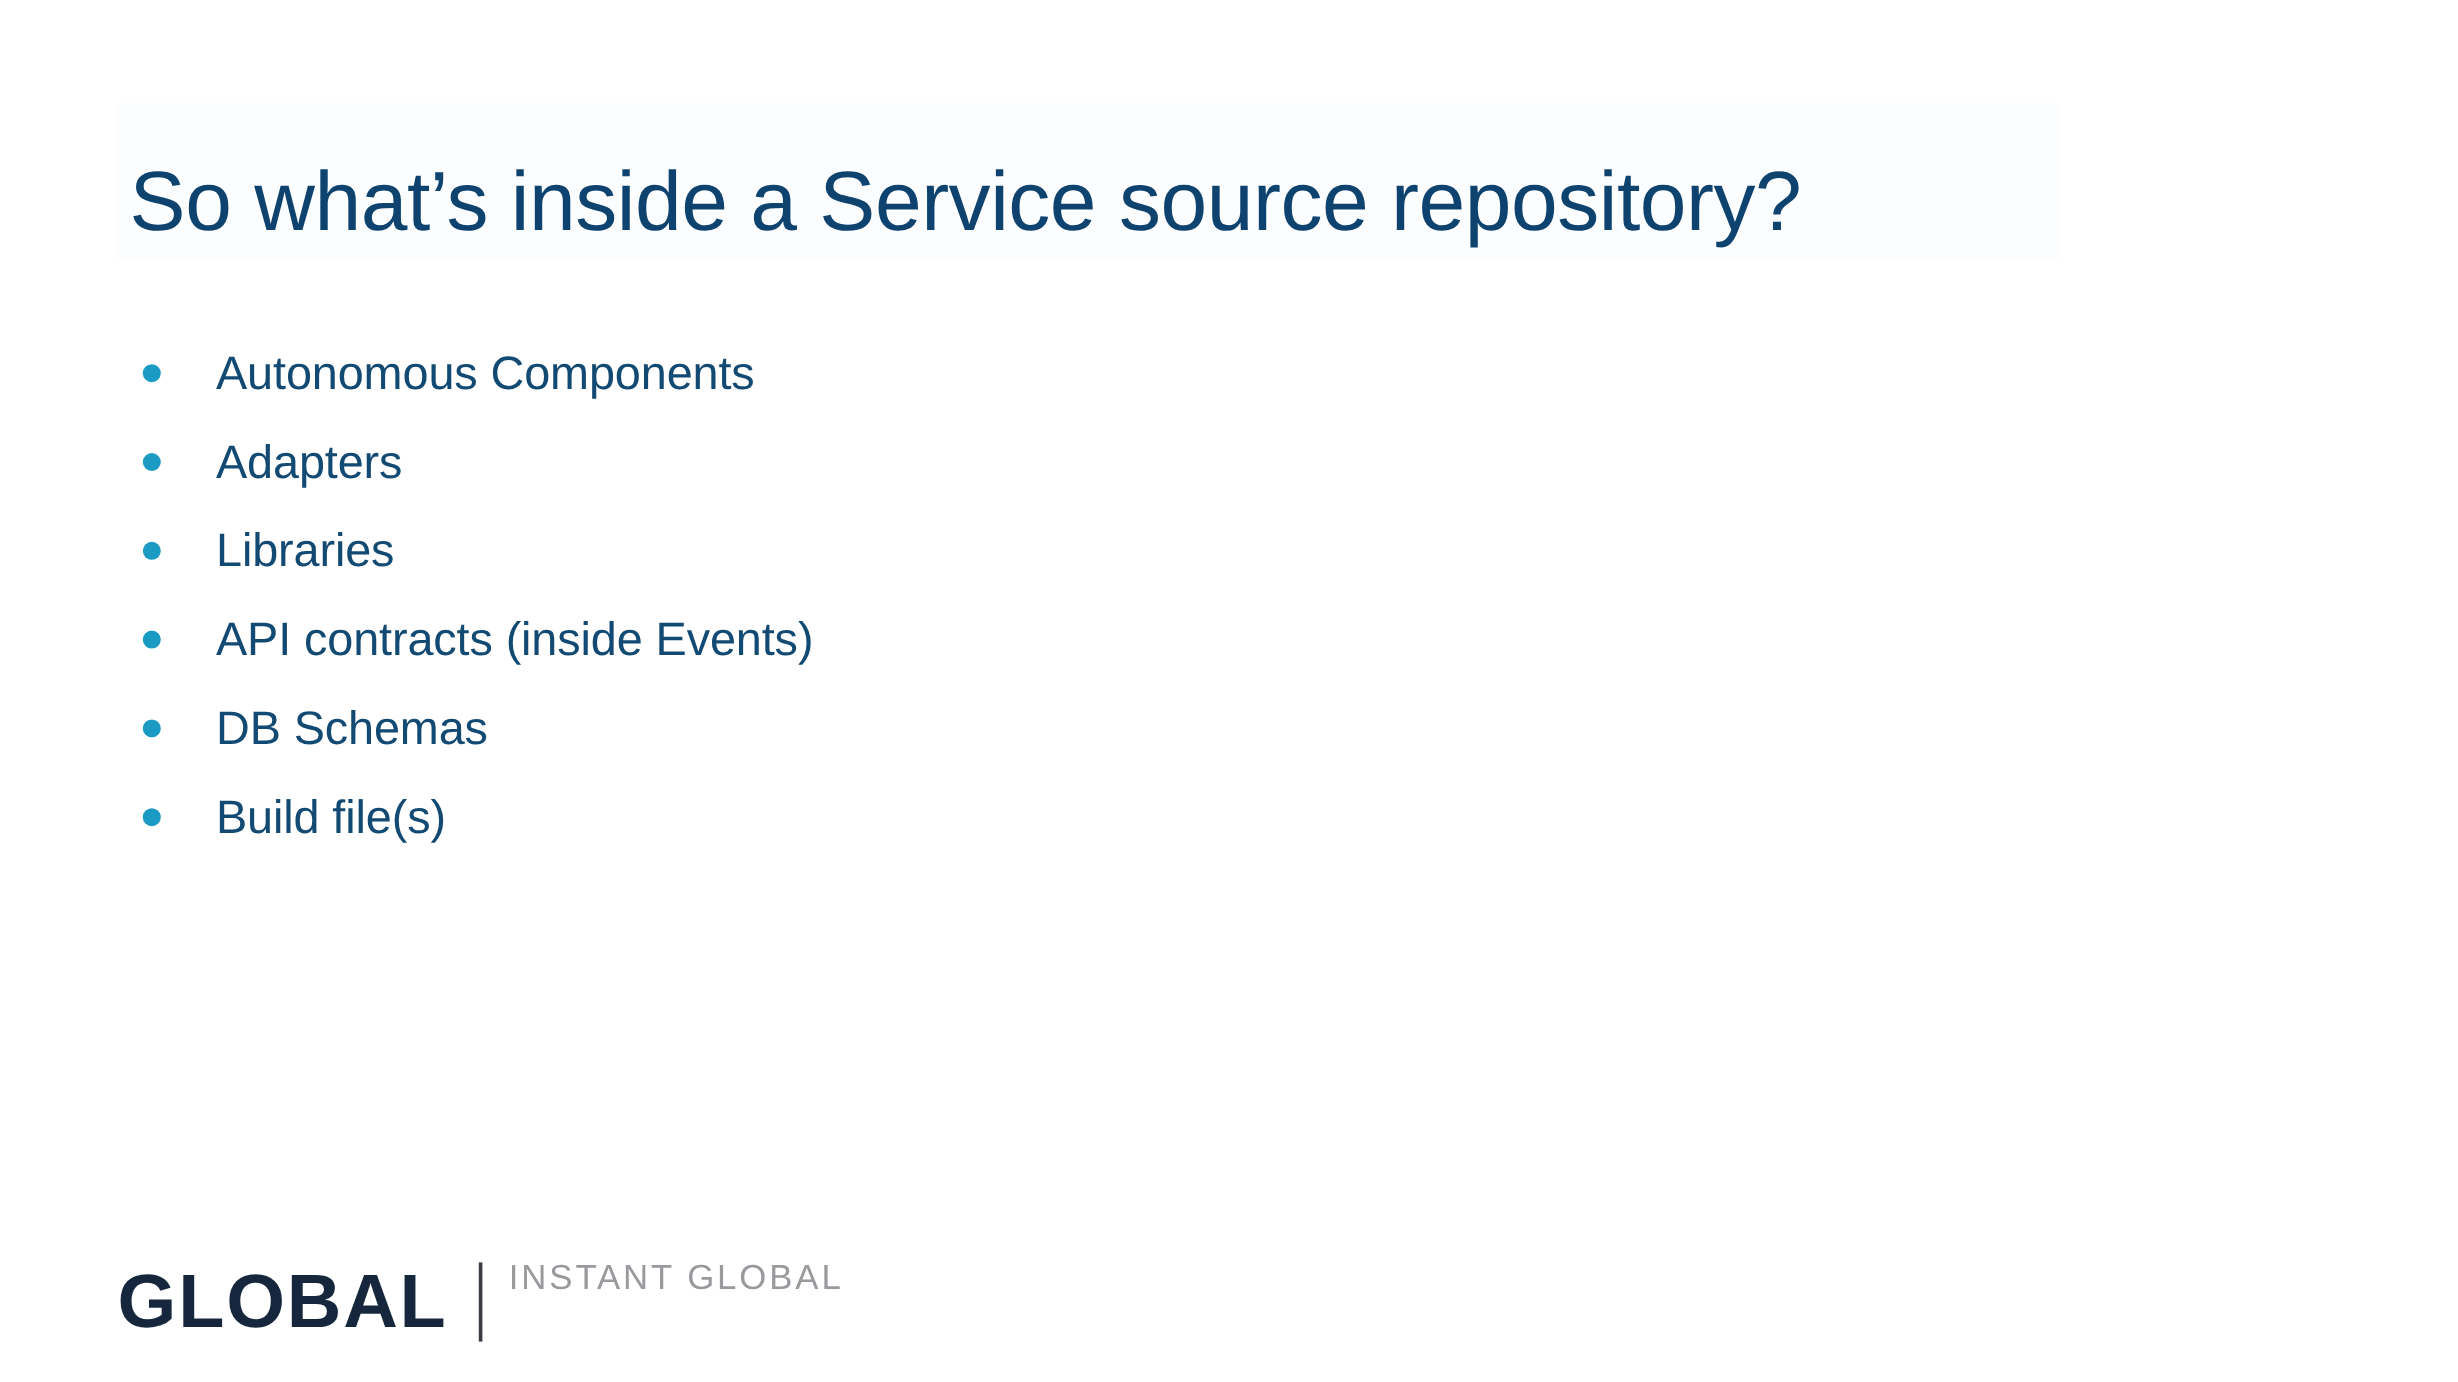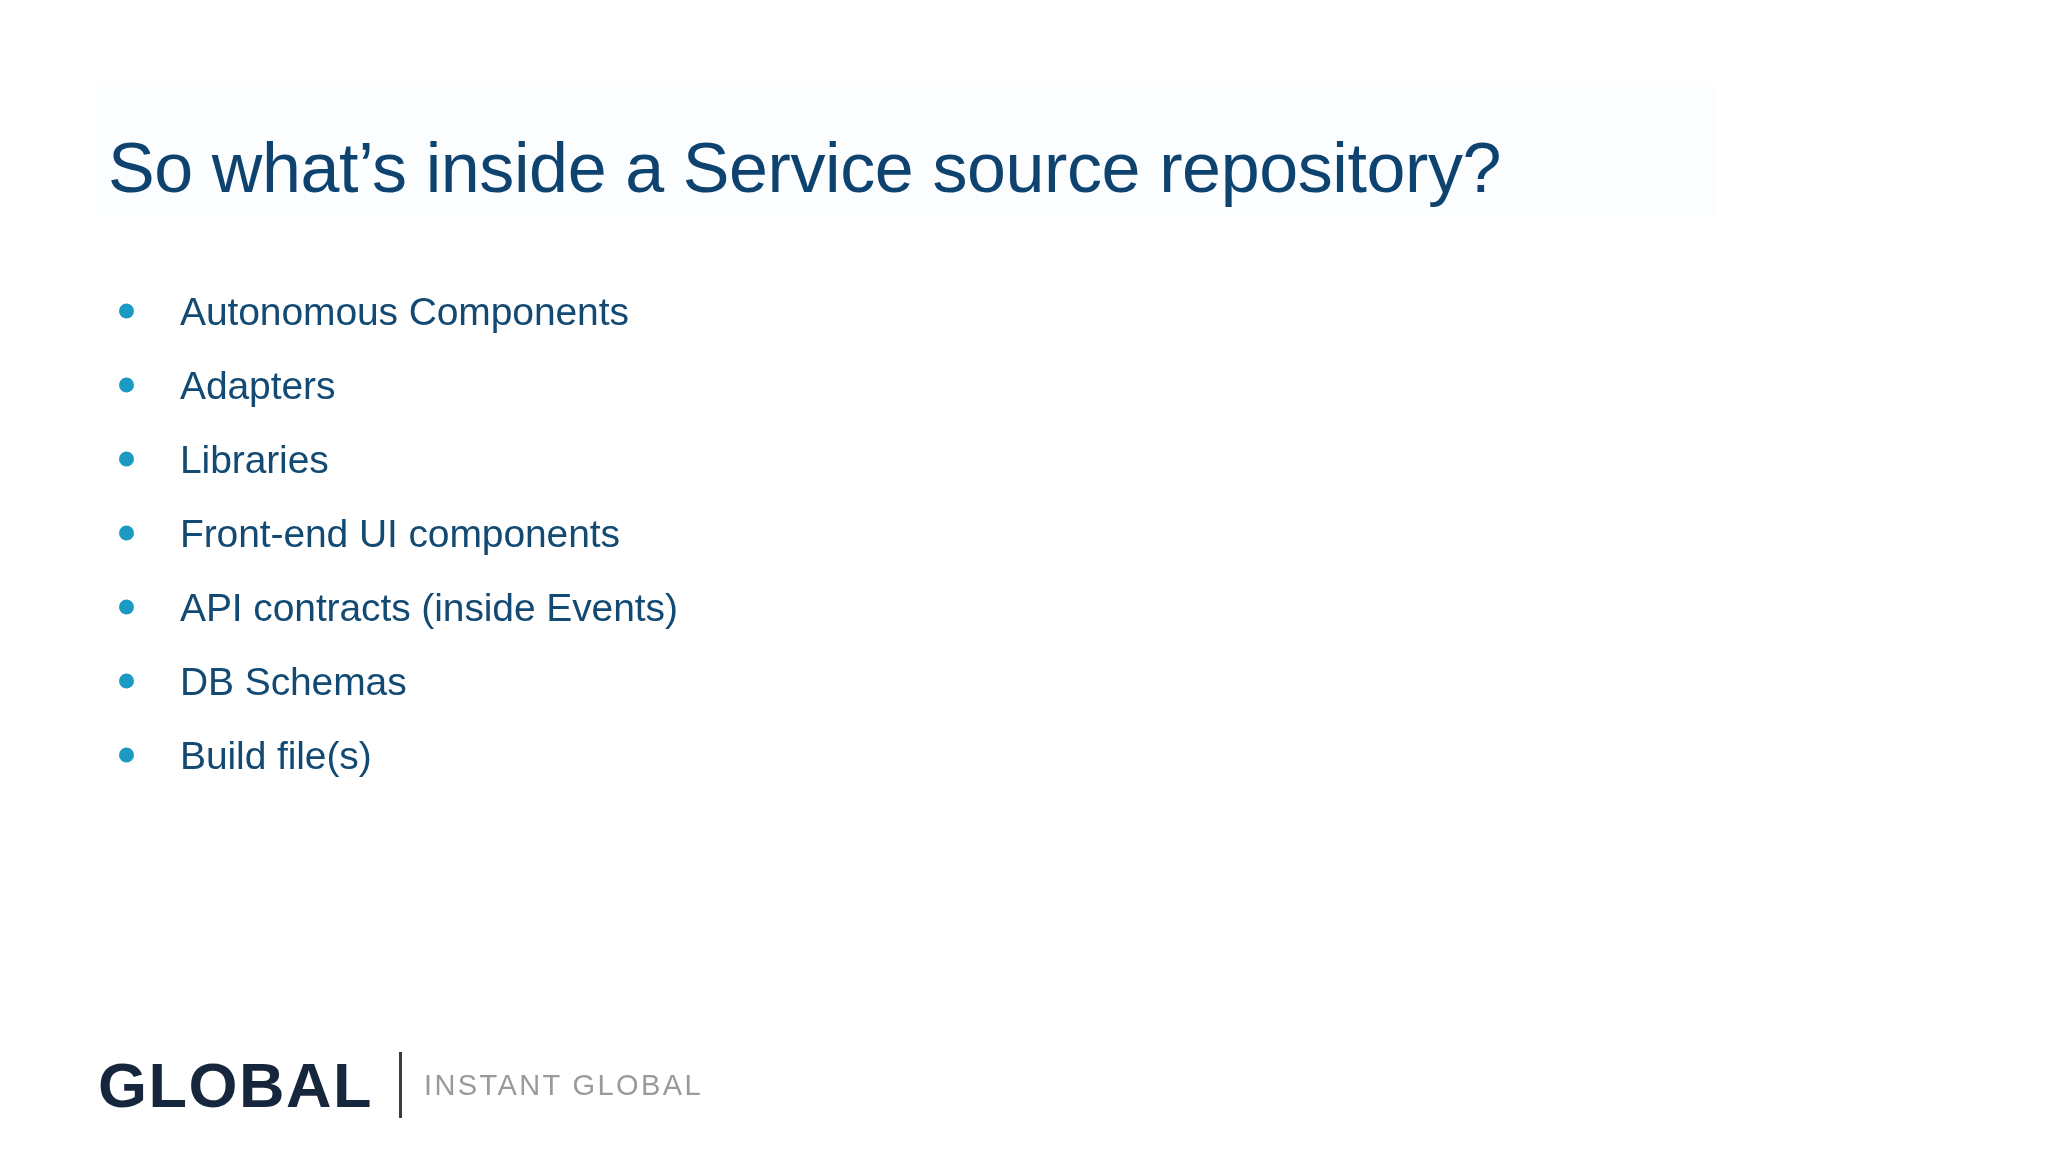--- a/index.html
+++ b/index.html
@@ -106,21 +106,20 @@
 
   .logo-divider {
     width: 3px;
     margin: 6px 22px 6px 26px;
     background: #3b3b45;
   }
 
   .logo-tagline {
     display: flex;
     flex-direction: column;
-    justify-content: center;
     color: #9a9a9e;
     font-family: "Liberation Sans", sans-serif;
     font-size: 29px;
     font-weight: 400;
     letter-spacing: 2.4px;
     line-height: 1.34;
   }
 </style>
 </head>
 <body>
@@ -141,24 +140,20 @@
     <li class="bullet-item">
       <span class="bullet-dot"></span>
       <span class="bullet-text">Adapters</span>
     </li>
 
     <li class="bullet-item">
       <span class="bullet-dot"></span>
       <span class="bullet-text">Libraries</span>
     </li>
 
-    <li class="bullet-item">
-      <span class="bullet-dot"></span>
-      <span class="bullet-text">Front-end UI components</span>
-    </li>
 
     <li class="bullet-item">
       <span class="bullet-dot"></span>
       <span class="bullet-text">API contracts (inside Events)</span>
     </li>
 
     <li class="bullet-item">
       <span class="bullet-dot"></span>
       <span class="bullet-text">DB Schemas</span>
     </li>

